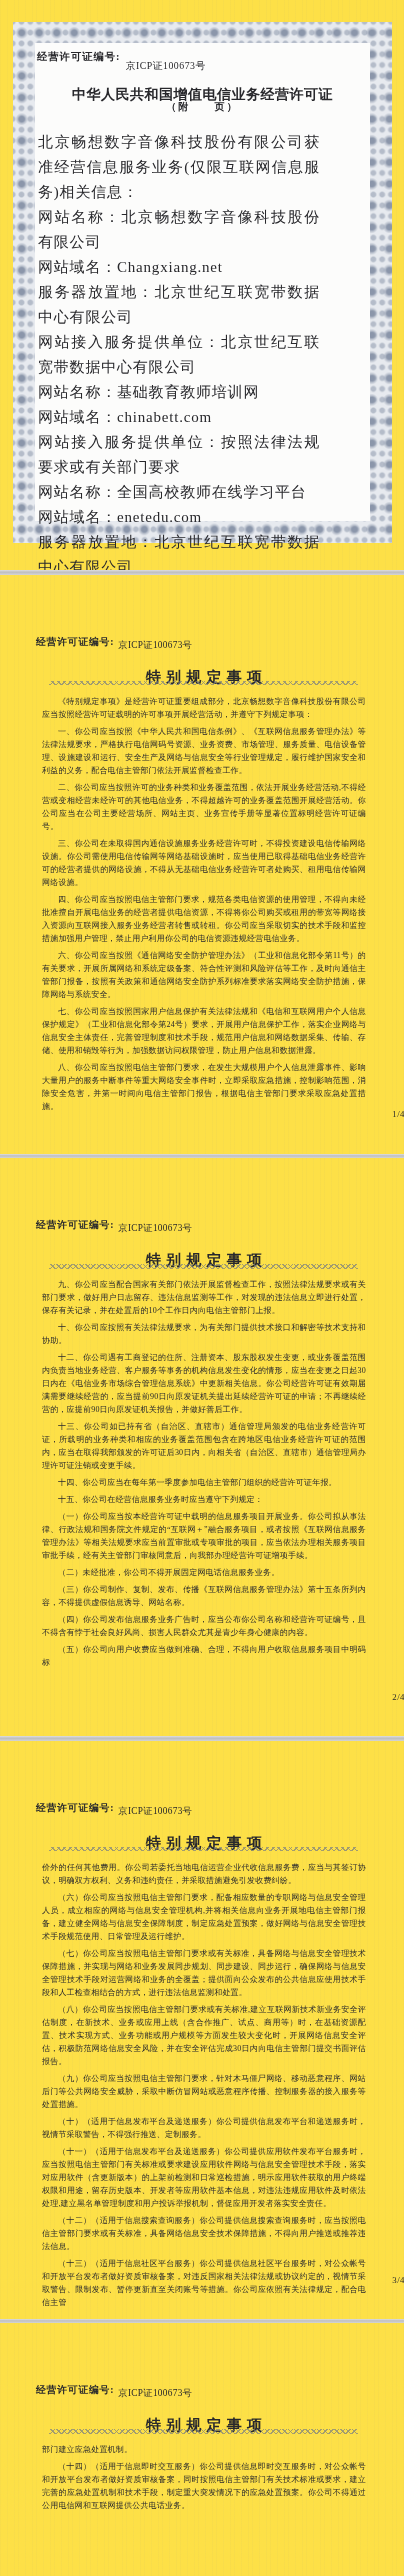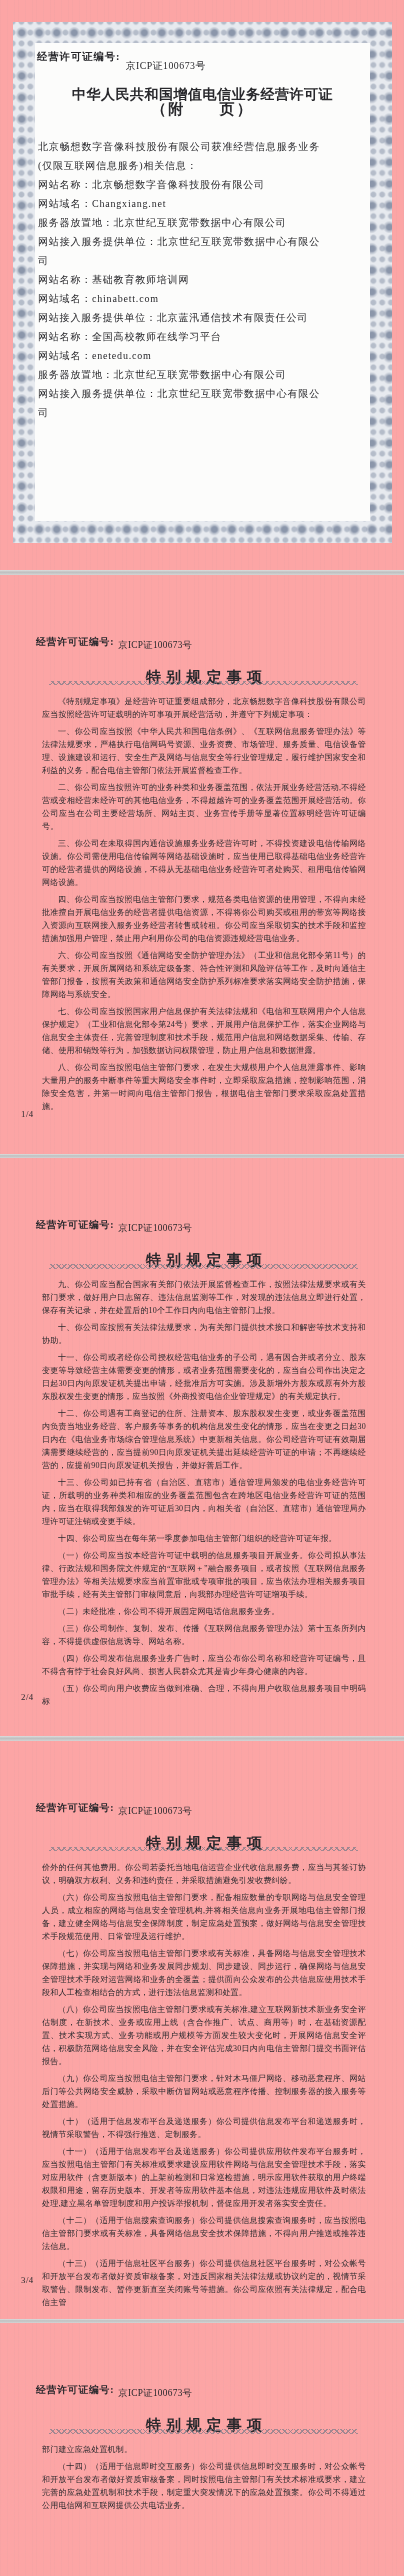--- a/index.html
+++ b/index.html
@@ -5,21 +5,21 @@
   html,body{margin:0;padding:0;}
   body{
     width:405px;
     background:#e9e9e9;
     font-family:"Liberation Serif","DejaVu Serif",serif;
     color:#28282c;
   }
   .page{
     position:relative;
     width:405px;
-    background:#fca5a5;
+    background:#fde047;
     overflow:hidden;
   }
   .page::before{
     content:"";
     position:absolute;
     inset:0;
     background:repeating-linear-gradient(90deg, rgba(120,130,145,0.035) 0 0.5px, transparent 0.5px 3.6px);
     pointer-events:none;
   }
   .gap{
@@ -48,25 +48,25 @@
     display:flex; align-items:flex-start;
   }
   .c-head .lbl{ font-size:10.3px; font-weight:700; letter-spacing:1px; }
   .c-head .val{ font-size:9.8px; margin-left:5.2px; padding-top:10.3px; letter-spacing:0.5px; }
   .c-title{
     position:absolute; top:77px; left:0; right:0;
     text-align:center; font-size:14px; font-weight:700; letter-spacing:0.5px;
   }
   .c-sub{
     position:absolute; top:100px; left:0; right:0;
-    text-align:center; font-size:15px; font-weight:700; letter-spacing:2.1px;
+    text-align:center; font-size:10px; font-weight:700; letter-spacing:2.1px;
   }
   .c-body{
-    position:absolute; top:137px; left:38px; width:282px;
-    font-size:10px; line-height:19px; letter-spacing:0.8px;
+    position:absolute; top:130px; left:38px; width:282px;
+    font-size:15px; line-height:25px; letter-spacing:0.8px;
     text-align:justify;
   }
   .c-body p{ margin:0; }
 
   
   .phead{
     position:absolute; top:61px; left:36px;
     display:flex; align-items:flex-start;
   }
   .phead .lbl{ font-size:9.8px; font-weight:700; letter-spacing:0.8px; }
@@ -84,41 +84,41 @@
   }
   .pbody{
     position:absolute; top:116px; left:38px; right:35px;
     font-size:8px; line-height:13px; letter-spacing:0.2px;
     text-align:justify;
   }
   .para{ margin:4px; text-indent:2em; }
   .para.noind{ text-indent:0; }
   .pnum{
     position:absolute; top:534px; left:0; right:0;
-    text-align:left; font-size:8.8px; letter-spacing:0.5px;margin-left:21px;
+    text-align:right; font-size:8.8px; letter-spacing:0.5px;
   }
 </style>
 </head>
 <body>
 
 <section class="page" style="height:570px">
   <div class="frame">
     <div class="frame-inner"></div>
   </div>
   <div class="c-head">
     <span class="lbl">经营许可证编号:</span>
     <span class="val">京ICP证100673号</span>
   </div>
   <h1 class="c-title" style="margin:9px">中华人民共和国增值电信业务经营许可证</h1>
   <div class="c-sub">（附　　页）</div>
   <div class="c-body">
     <p>北京畅想数字音像科技股份有限公司获准经营信息服务业务(仅限互联网信息服务)相关信息：</p>
     <span>
       
-    <p>网站名称：北京畅想数字音像科技股份有限公司</p><p>网站域名：Changxiang.net</p><p>服务器放置地：北京世纪互联宽带数据中心有限公司</p><p>网站接入服务提供单位：北京世纪互联宽带数据中心有限公司</p><p>网站名称：基础教育教师培训网</p><p>网站域名：chinabett.com</p><p>网站接入服务提供单位：北京蓝汛通信技术有限责任公司</p><p>网站名称：全国高校教师在线学习平台</p><p>网站域名：enetedu.com</p><p>服务器放置地：北京世纪互联宽带数据中心有限公司</p><p>网站接入服务提供单位：北京世纪互联宽带数据中心有限公司</p></span>
+    <p>网站名称：北京畅想数字音像科技股份有限公司</p><p>网站域名：Changxiang.net</p><p>服务器放置地：北京世纪互联宽带数据中心有限公司</p><p>网站接入服务提供单位：北京世纪互联宽带数据中心有限公司</p><p>网站名称：基础教育教师培训网</p><p>网站域名：chinabett.com</p><p>网站接入服务提供单位：按照法律法规要求或有关部门要求</p><p>网站名称：全国高校教师在线学习平台</p><p>网站域名：enetedu.com</p><p>服务器放置地：北京世纪互联宽带数据中心有限公司</p><p>网站接入服务提供单位：北京世纪互联宽带数据中心有限公司</p></span>
   </div>
 </section>
 
 <div class="gap"></div>
 
 <section class="page" style="height:579px">
   <div class="phead">
     <span class="lbl">经营许可证编号:</span>
     <span class="val">京ICP证100673号</span>
   </div>
@@ -144,24 +144,24 @@
   <div class="phead">
     <span class="lbl">经营许可证编号:</span>
     <span class="val">京ICP证100673号</span>
   </div>
   <h2 class="ptitle">特别规定事项</h2>
   <div class="zz"></div>
   <div class="pbody">
 
   <p class="para">九、你公司应当配合国家有关部门依法开展监督检查工作，按照法律法规要求或有关部门要求，做好用户日志留存、违法信息监测等工作，对发现的违法信息立即进行处置，保存有关记录，并在处置后的10个工作日内向电信主管部门上报。</p>
       <p class="para">十、你公司应按照有关法律法规要求，为有关部门提供技术接口和解密等技术支持和协助。</p>
-      <p class="para">十一、你公司或者经你公司授权经营电信业务的子公司，遇有因合并或者分立、股东变更等导致经营主体需要变更的情形，或者业务范围需要变化的，应当自公司作出决定之日起30日内向原发证机关提出申请，经批准后方可实施。涉及新增外方股东或原有外方股东股权发生变更的情形，应当按照《外商投资电信企业管理规定》的有关规定执行。</p>
       <p class="para">十二、你公司遇有工商登记的住所、注册资本、股东股权发生变更，或业务覆盖范围内负责当地业务经营、客户服务等事务的机构信息发生变化的情形，应当在变更之日起30日内在《电信业务市场综合管理信息系统》中更新相关信息。你公司经营许可证有效期届满需要继续经营的，应当提前90日向原发证机关提出延续经营许可证的申请；不再继续经营的，应提前90日向原发证机关报告，并做好善后工作。</p>
       <p class="para">十三、你公司如已持有省（自治区、直辖市）通信管理局颁发的电信业务经营许可证，所载明的业务种类和相应的业务覆盖范围包含在跨地区电信业务经营许可证的范围内，应当在取得我部颁发的许可证后30日内，向相关省（自治区、直辖市）通信管理局办理许可证注销或变更手续。</p>
       <p class="para">十四、你公司应当在每年第一季度参加电信主管部门组织的经营许可证年报。</p>
+      <p class="para">十五、你公司在经营信息服务业务时应当遵守下列规定：</p>
       <p class="para">（一）你公司应当按本经营许可证中载明的信息服务项目开展业务。你公司拟从事法律、行政法规和国务院文件规定的“互联网＋”融合服务项目，或者按照《互联网信息服务管理办法》等相关法规要求应当前置审批或专项审批的项目，应当依法办理相关服务项目审批手续，经有关主管部门审核同意后，向我部办理经营许可证增项手续。</p>
       <p class="para">（二）未经批准，你公司不得开展固定网电话信息服务业务。</p>
       <p class="para">（三）你公司制作、复制、发布、传播《互联网信息服务管理办法》第十五条所列内容，不得提供虚假信息诱导、网站名称。</p>
       <p class="para">（四）你公司发布信息服务业务广告时，应当公布你公司名称和经营许可证编号，且不得含有悖于社会良好风尚、损害人民群众尤其是青少年身心健康的内容。</p>
       <p class="para">（五）你公司向用户收费应当做到准确、合理，不得向用户收取信息服务项目中明码标</p>
     </div>
   <div class="pnum">2/4</div>
 </section>
 
 <div class="gap"></div>

